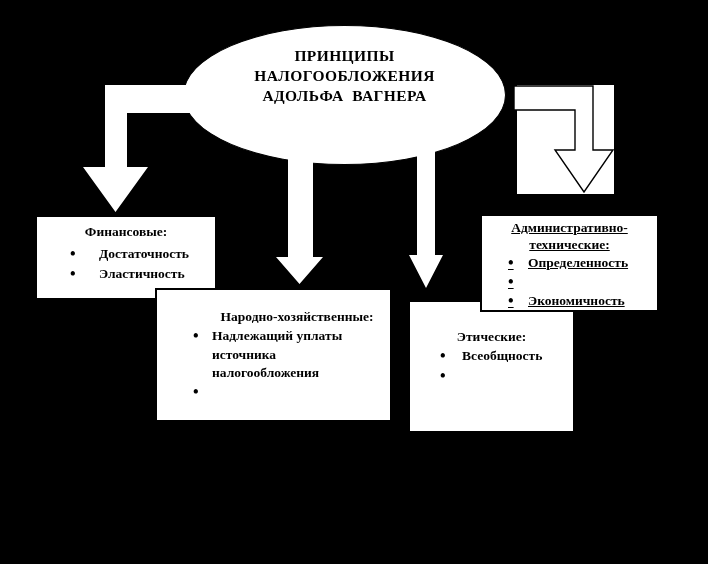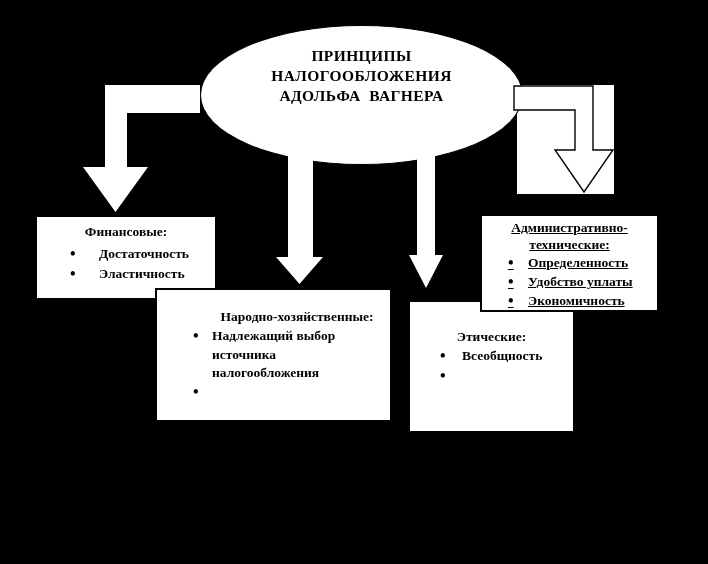--- a/index.html
+++ b/index.html
@@ -2,21 +2,21 @@
 <html><head>
 <meta charset="utf-8">
 <style>
   html,body{margin:0;padding:0;background:#000;}
   #canvas{
     position:relative;width:708px;height:564px;background:#000000;
     font-family:"Liberation Serif","DejaVu Serif",serif;color:#000;overflow:hidden;
   }
   
   .ellipse{
-    position:absolute;left:200px;top:25px;width:323px;height:140px;
+    position:absolute;left:183px;top:25px;width:323px;height:140px;
     background:#ffffff;border:1px solid #000;border-radius:50%;box-sizing:border-box;
   }
   .ellipse-text{
     padding-top:20px;text-align:center;
     font-weight:bold;font-size:15.5px;line-height:20px;letter-spacing:.4px;
   }
   
   .box{
     position:absolute;background:#ffffff;border:2px solid #000000;box-sizing:border-box;
     font-weight:bold;font-size:13.5px;
@@ -79,38 +79,37 @@
     </div>
     <div class="li">
       <span class="dot">•</span>
     </div>
   </div>
 
   <div class="box box-national">
     <div class="title">Народно-хозяйственные:</div>
     <div class="li">
       <span class="dot">•</span>
-      <span class="txt">Надлежащий выбор
+      <span class="txt">Надлежащий уплаты
 источника
 налогообложения</span>
     </div>
     <div class="li">
       <span class="dot">•</span>
     </div>
   </div>
 
   <div class="box box-admin">
     <div class="title">Административно-технические:</div>
     <div class="li">
       <span class="dot">•</span>
       <span class="txt">Определенность</span>
     </div>
     <div class="li">
       <span class="dot">•</span>
-      <span class="txt">Удобство уплаты</span>
     </div>
     <div class="li">
       <span class="dot">•</span>
       <span class="txt">Экономичность</span>
     </div>
   </div>
 
   <div class="right-rect"></div>
 
   <div class="ellipse">

